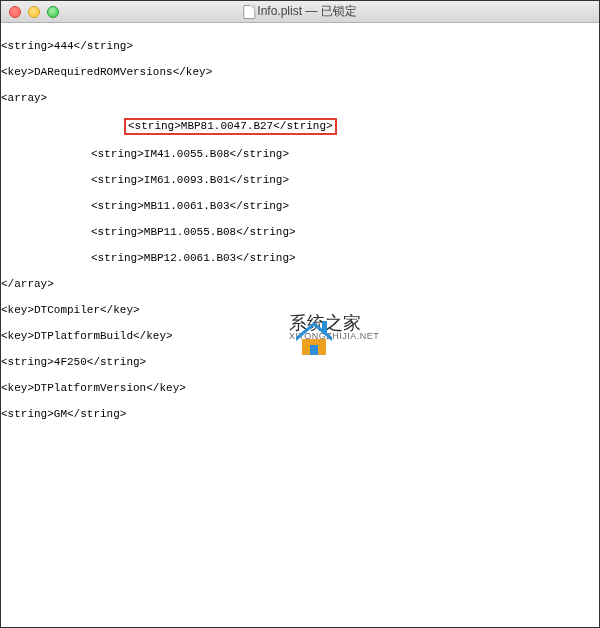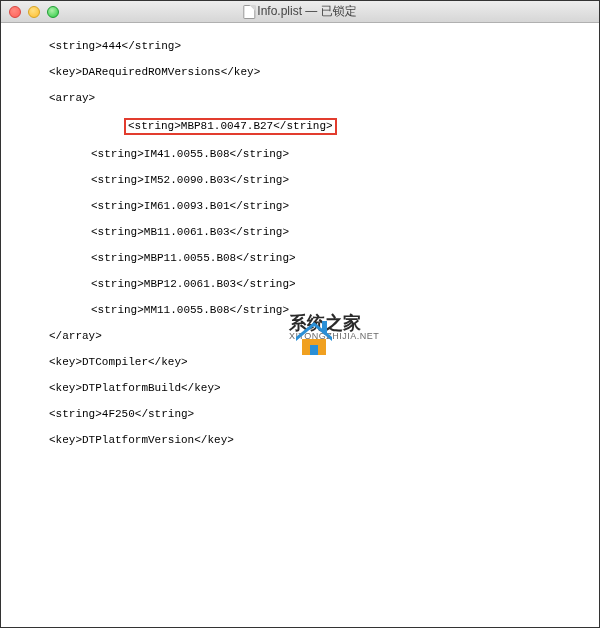--- a/index.html
+++ b/index.html
@@ -70,21 +70,21 @@
     overflow: hidden;
     padding: 4px 0 0 0;
     font-family: Menlo, Monaco, "Courier New", monospace;
     font-size: 11px;
     line-height: 13px;
     color: #000;
     white-space: pre;
     position: relative;
   }
   .line { padding-left: 0; }
-  .i1 { padding-left: 48px; }
+  .i1 { }
   .i2 { padding-left: 90px; }
   .hl {
     display: inline-block;
     border: 2px solid #e23c2e;
     padding: 0 2px;
     line-height: 13px;
     margin-left: 33px;
   }
   .watermark {
     position: absolute;
@@ -94,21 +94,21 @@
     align-items: center;
     gap: 6px;
     pointer-events: none;
   }
   .wm-icon {
     width: 44px;
     height: 38px;
     position: relative;
   }
   .wm-text { display: flex; flex-direction: column; line-height: 1; }
-  .wm-cn { font-size: 18px; font-weight: bold; color: #2a2a2a; font-family: "Microsoft YaHei", sans-serif; }
+  .wm-cn { font-size: 18px; font-weight: normal; color: #2a2a2a; font-family: "Microsoft YaHei", sans-serif; }
   .wm-url { font-size: 9px; color: #6a6a6a; letter-spacing: 0.5px; font-family: Arial, sans-serif; }
 </style>
 </head>
 <body>
 
 <div class="window">
   <div class="titlebar">
     <div class="traffic">
       <div class="dot red"></div>
       <div class="dot yellow"></div>
@@ -119,31 +119,30 @@
       <span>Info.plist — 已锁定</span>
     </div>
   </div>
 
   <div class="content">
 <div class="line i1">&lt;string&gt;444&lt;/string&gt;</div>
 <div class="line i1">&lt;key&gt;DARequiredROMVersions&lt;/key&gt;</div>
 <div class="line i1">&lt;array&gt;</div>
 <div class="line i2"><span class="hl">&lt;string&gt;MBP81.0047.B27&lt;/string&gt;</span></div>
 <div class="line i2">&lt;string&gt;IM41.0055.B08&lt;/string&gt;</div>
-<div class="line i2">&lt;string&gt;IM52.0090.B03&lt;/string&gt;</div>
 <div class="line i2">&lt;string&gt;IM61.0093.B01&lt;/string&gt;</div>
 <div class="line i2">&lt;string&gt;MB11.0061.B03&lt;/string&gt;</div>
 <div class="line i2">&lt;string&gt;MBP11.0055.B08&lt;/string&gt;</div>
 <div class="line i2">&lt;string&gt;MBP12.0061.B03&lt;/string&gt;</div>
-<div class="line i2">&lt;string&gt;MM11.0055.B08&lt;/string&gt;</div>
 <div class="line i1">&lt;/array&gt;</div>
 <div class="line i1">&lt;key&gt;DTCompiler&lt;/key&gt;</div>
 <div class="line i1">&lt;key&gt;DTPlatformBuild&lt;/key&gt;</div>
 <div class="line i1">&lt;string&gt;4F250&lt;/string&gt;</div>
 <div class="line i1">&lt;key&gt;DTPlatformVersion&lt;/key&gt;</div>
+<div class="line i1">&lt;string&gt;GM&lt;/string&gt;</div>
 
 
 
 
 
 
 
 
 
 

